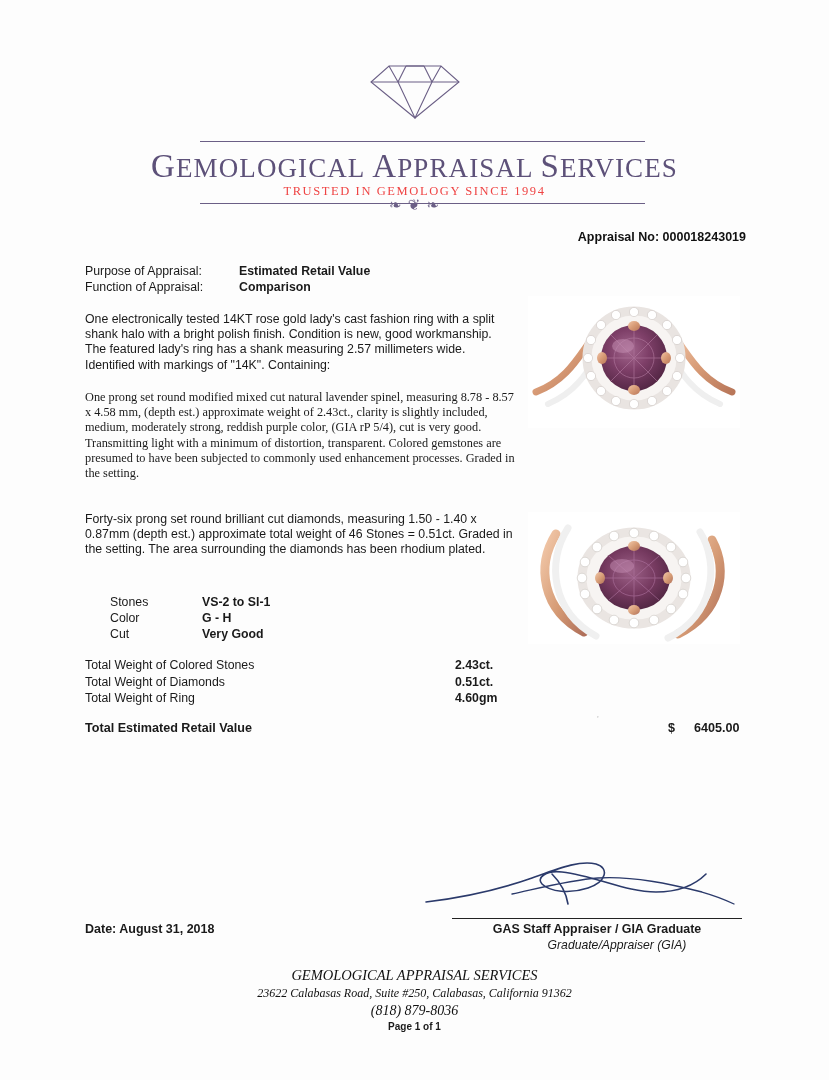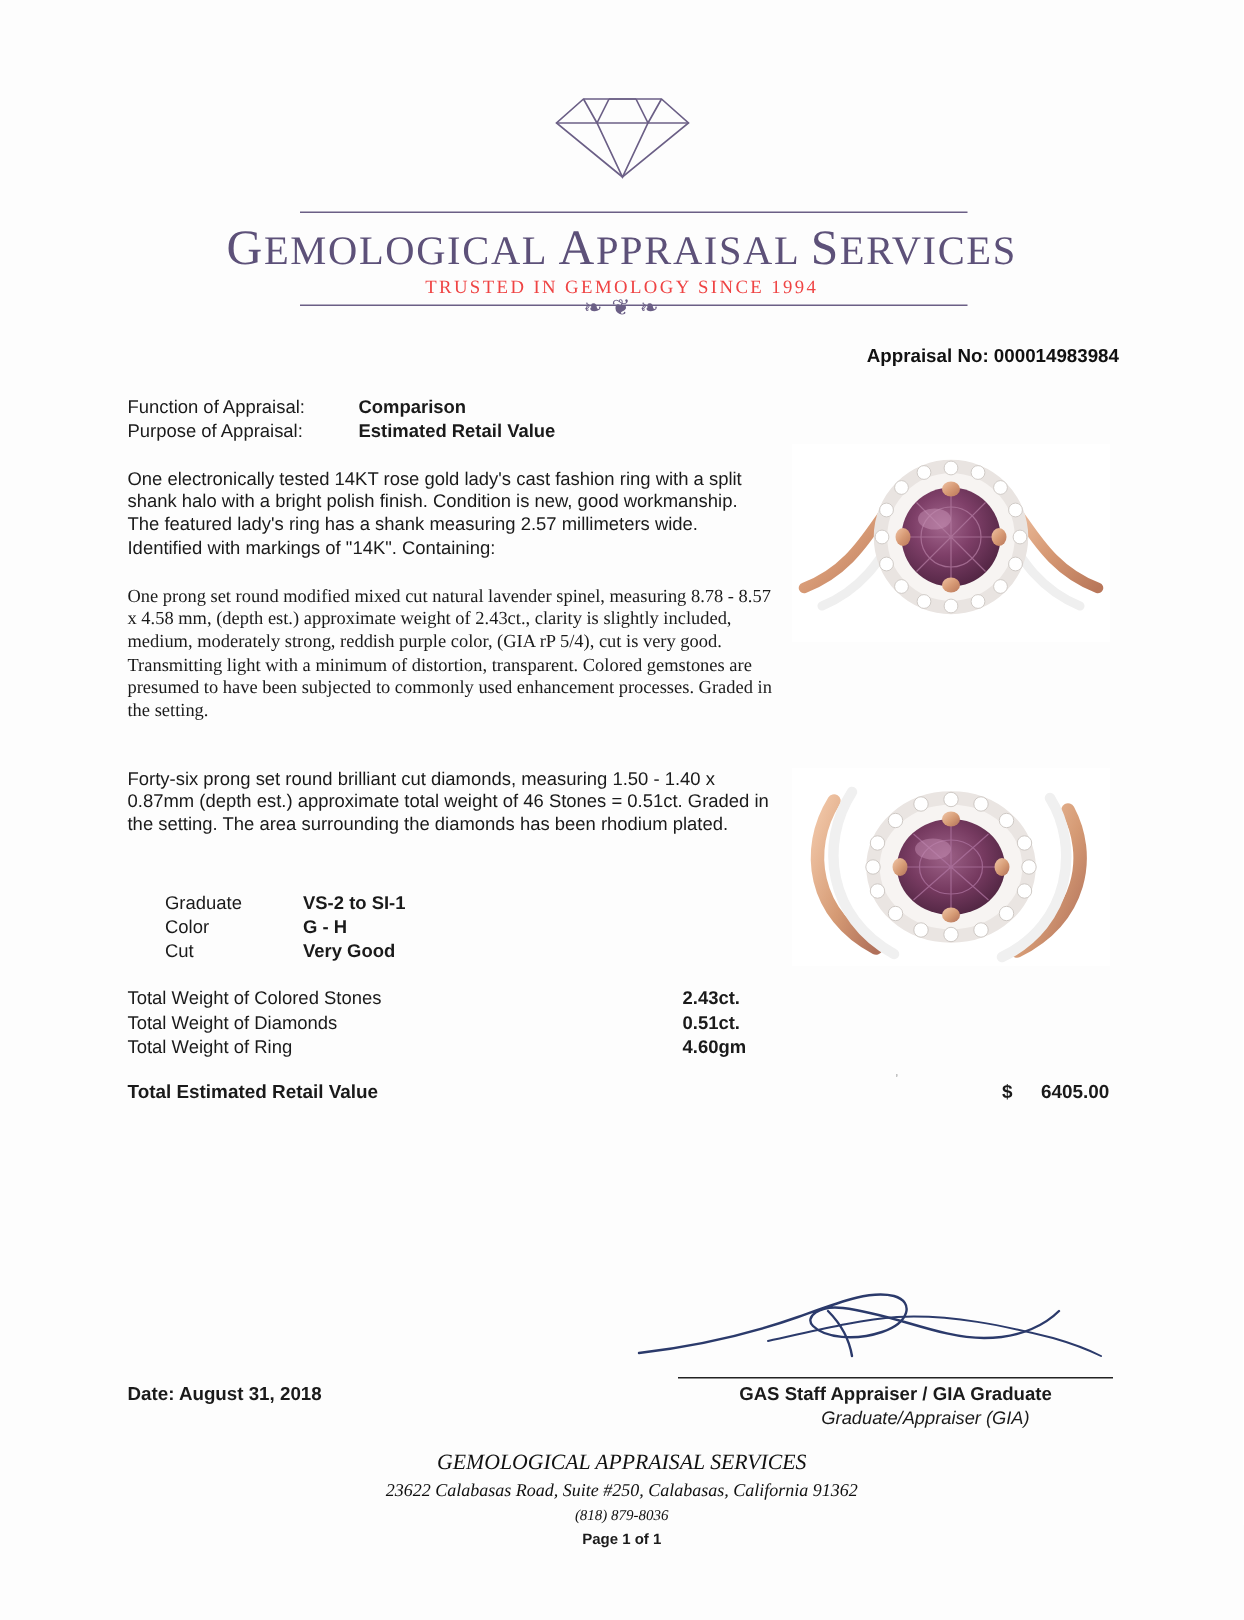--- a/index.html
+++ b/index.html
@@ -232,21 +232,21 @@
     top: 966px;
     width: 829px;
     text-align: center;
     font-family: "Liberation Serif", serif;
     font-style: italic;
     font-size: 14.5px;
     line-height: 18px;
     color: #111;
   }
   .footer .l2 { font-size: 12px; }
-  .footer .l3 { font-size: 10px; }
+  .footer .l3 { font-size: 14px; }
   .page-no {
     position: absolute;
     left: 0;
     top: 1021px;
     width: 829px;
     text-align: center;
     font-family: "Liberation Sans", sans-serif;
     font-style: normal;
     font-size: 10px;
     font-weight: bold;
@@ -268,40 +268,40 @@
         <path d="M41 4 L59 4"></path>
       </g>
     </svg>
   </div>
   <div class="brand-rule"></div>
   <div class="brand-title"><span class="cap">G</span>EMOLOGICAL <span class="cap">A</span>PPRAISAL <span class="cap">S</span>ERVICES</div>
   <div class="brand-sub">TRUSTED IN GEMOLOGY SINCE 1994</div>
   <div class="brand-rule2"></div>
   <div class="flourish">❧ ❦ ❧</div>
 
-  <div class="appraisal-no">Appraisal No: 000014983984</div>
+  <div class="appraisal-no">Appraisal No: 000018243019</div>
 
   <div class="purpose-block">
+    <div class="purpose-row">
+      <span class="purpose-label">Purpose of Appraisal:</span>
+      <span class="purpose-value">Estimated Retail Value</span>
+    </div>
     <div class="purpose-row">
       <span class="purpose-label">Function of Appraisal:</span>
       <span class="purpose-value">Comparison</span>
     </div>
-    <div class="purpose-row">
-      <span class="purpose-label">Purpose of Appraisal:</span>
-      <span class="purpose-value">Estimated Retail Value</span>
-    </div>
   </div>
 
   <div class="para" id="para1">One electronically tested 14KT rose gold lady's cast fashion ring with a split shank halo with a bright polish finish. Condition is new, good workmanship. The featured lady's ring has a shank measuring 2.57 millimeters wide. Identified with markings of "14K".  Containing:</div>
   <div class="para" id="para2">One prong set round modified mixed cut natural lavender spinel, measuring 8.78 - 8.57 x 4.58 mm, (depth est.) approximate weight of 2.43ct., clarity is slightly included, medium, moderately strong, reddish purple color, (GIA rP 5/4), cut is very good. Transmitting light with a minimum of distortion, transparent. Colored gemstones are presumed to have been subjected to commonly used enhancement processes. Graded in the setting.</div>
   <div class="para" id="para3">Forty-six prong set round brilliant cut diamonds, measuring 1.50 - 1.40 x 0.87mm (depth est.) approximate total weight of 46 Stones = 0.51ct. Graded in the setting. The area surrounding the diamonds has been rhodium plated.</div>
 
   <div class="specs">
     <div class="specs-row">
-      <span class="specs-key">Graduate</span>
+      <span class="specs-key">Stones</span>
       <span class="specs-val">VS-2 to SI-1</span>
     </div>
     <div class="specs-row">
       <span class="specs-key">Color</span>
       <span class="specs-val">G - H</span>
     </div>
     <div class="specs-row">
       <span class="specs-key">Cut</span>
       <span class="specs-val">Very Good</span>
     </div>

